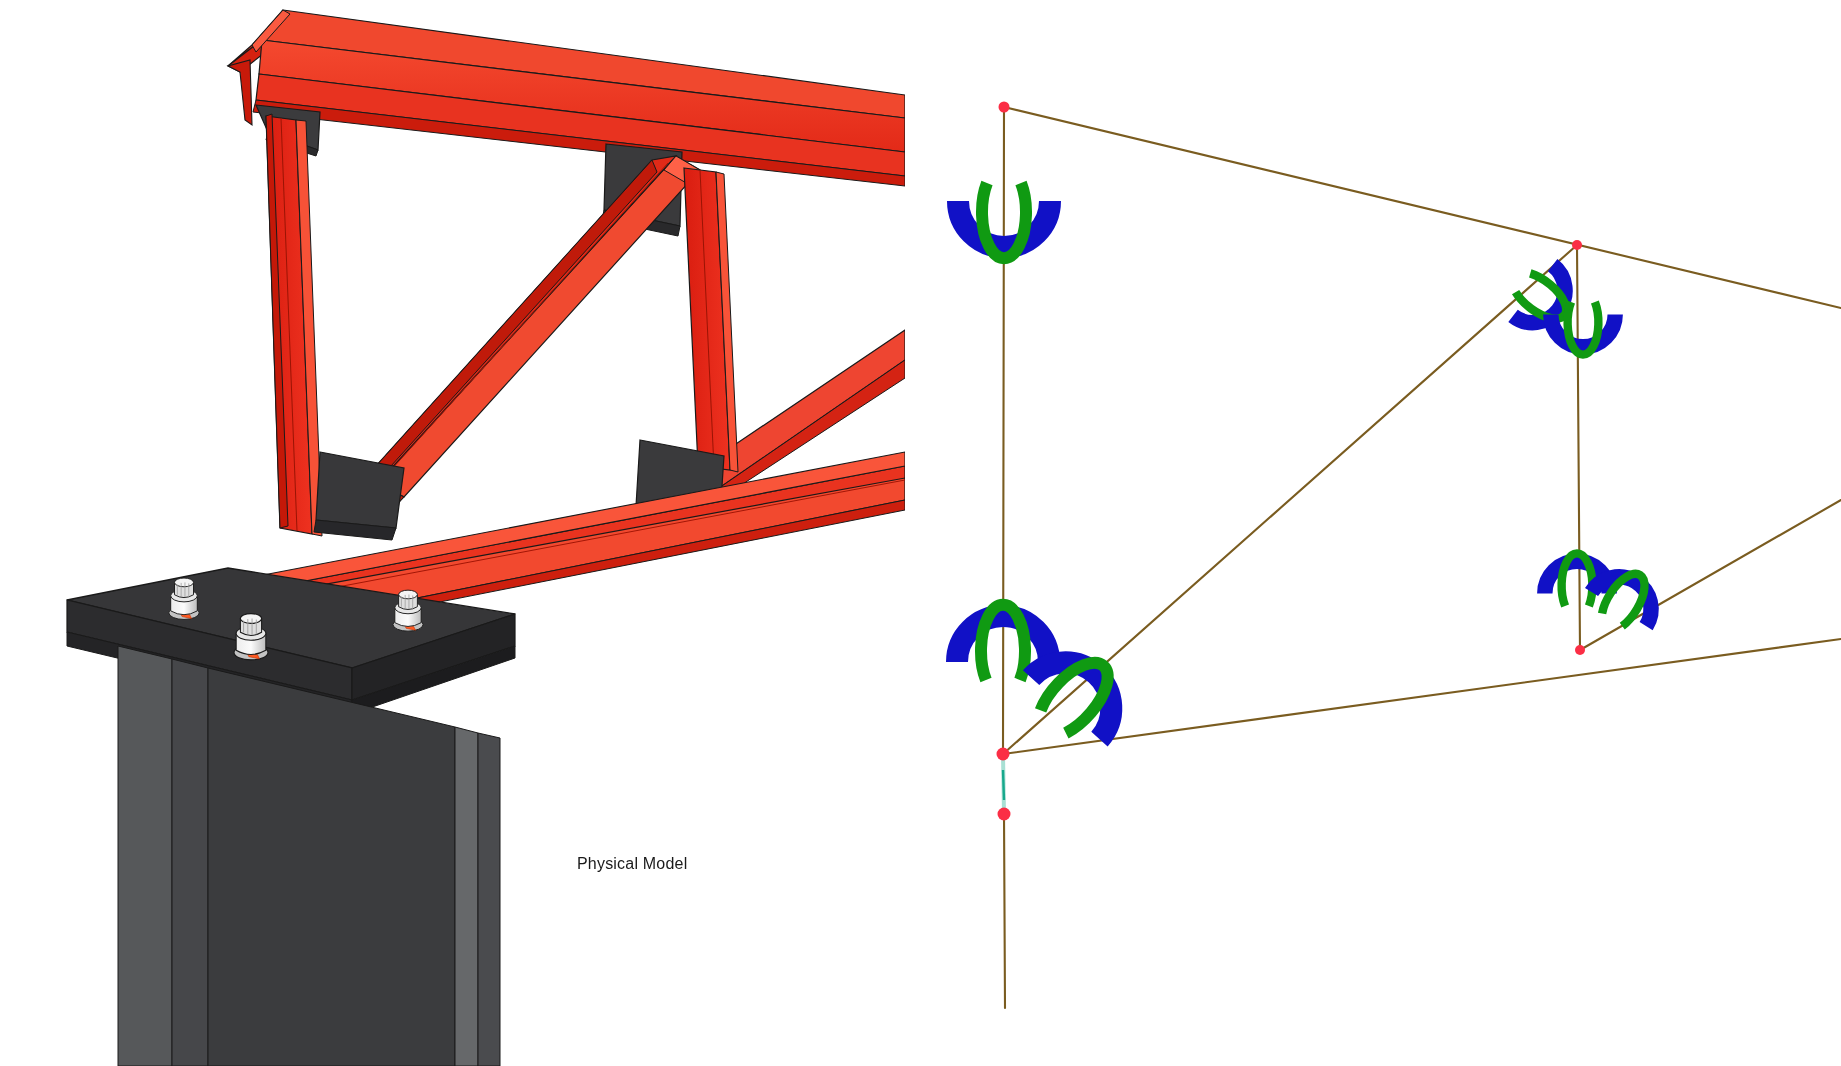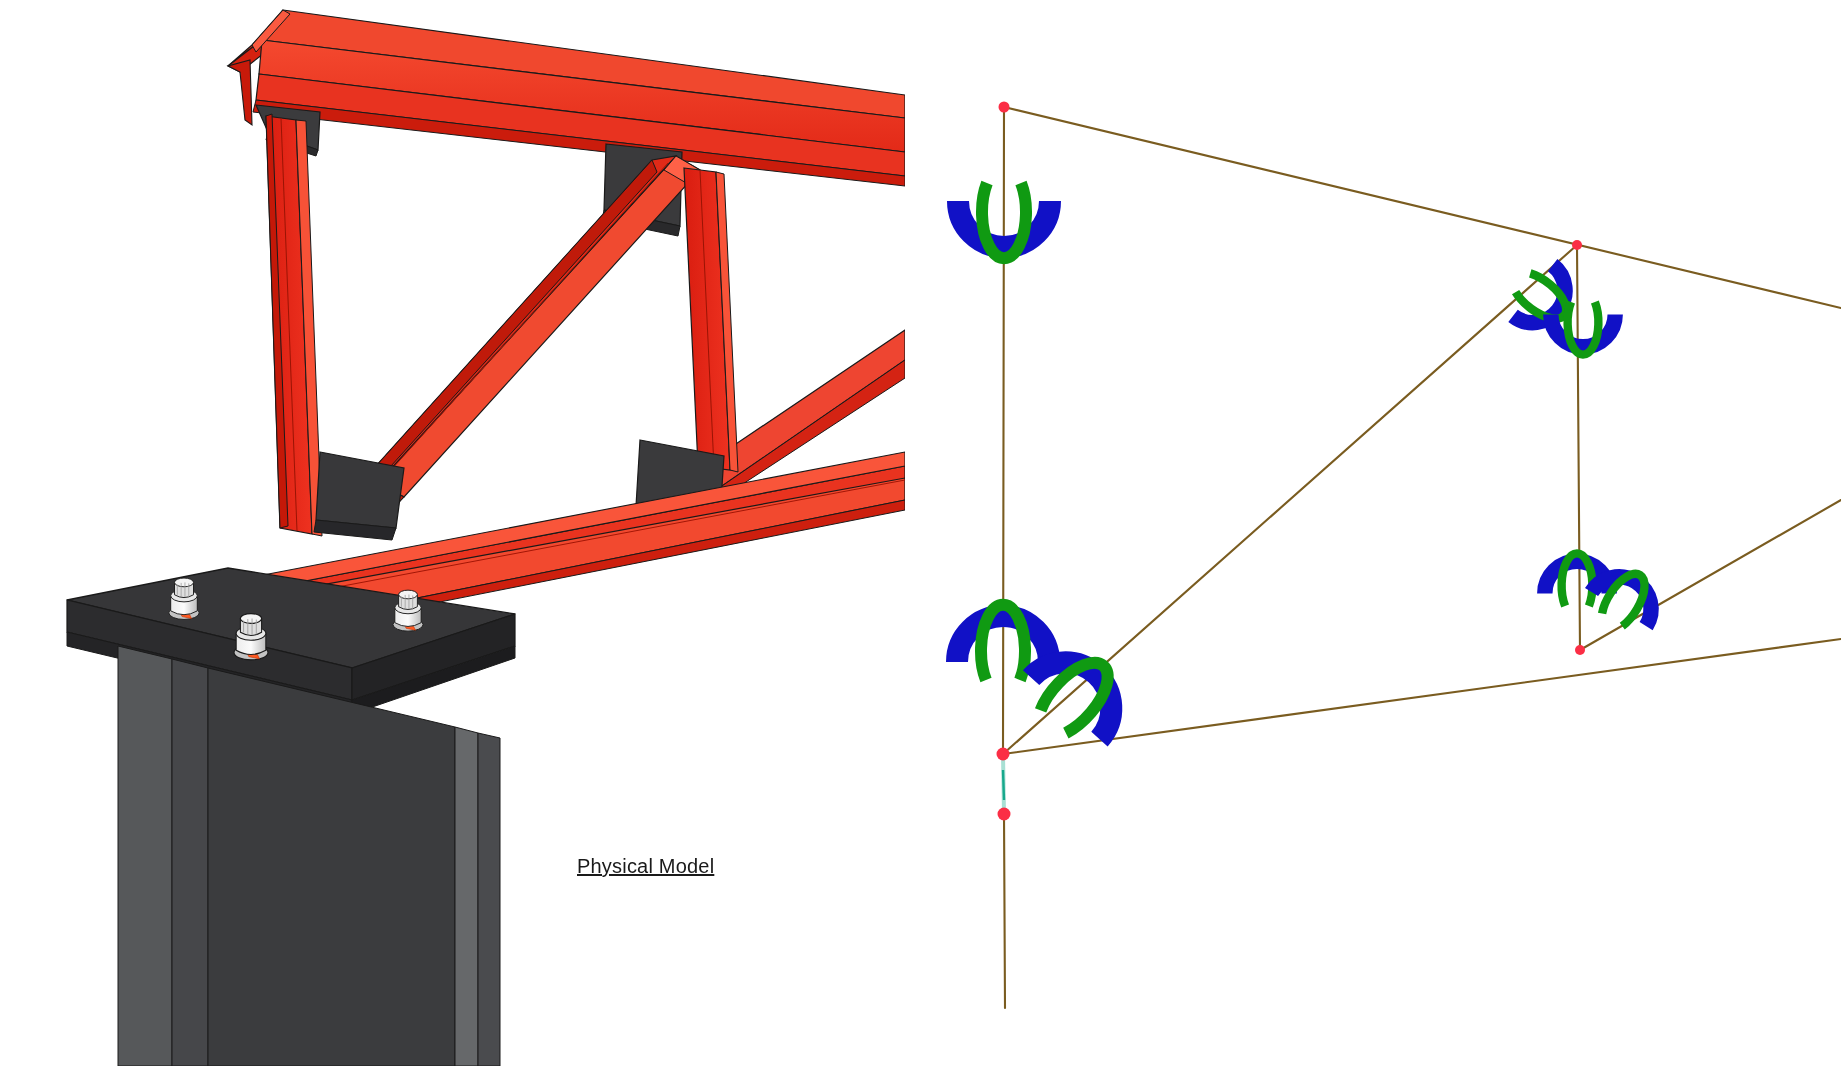--- a/index.html
+++ b/index.html
@@ -2,21 +2,21 @@
 <html><head>
 <meta charset="utf-8">
 <style>
   html,body{margin:0;padding:0;background:#ffffff;}
   body{width:1841px;height:1066px;overflow:hidden;font-family:"Liberation Sans",sans-serif;}
   #stage{position:relative;width:1841px;height:1066px;background:#ffffff;}
   .pane{position:absolute;top:0;height:1066px;}
   #physical-pane{left:0;width:905px;}
   #analytical-pane{left:905px;width:936px;}
   .pane svg{display:block;}
-  .caption{position:absolute;font-family:"Liberation Sans",sans-serif;font-size:20px;color:#1a1a1a;white-space:nowrap;letter-spacing:.2px;text-decoration:underline;}
+  .caption{position:absolute;font-family:"Liberation Sans",sans-serif;font-size:16px;color:#1a1a1a;white-space:nowrap;letter-spacing:.2px;}
   #physical-caption{left:577px;top:855px;}
 </style>
 </head>
 <body>
 
 <div id="stage">
 
   <div class="pane" id="physical-pane">
     <svg width="905" height="1066" viewBox="0 0 905 1066">
       <defs>

